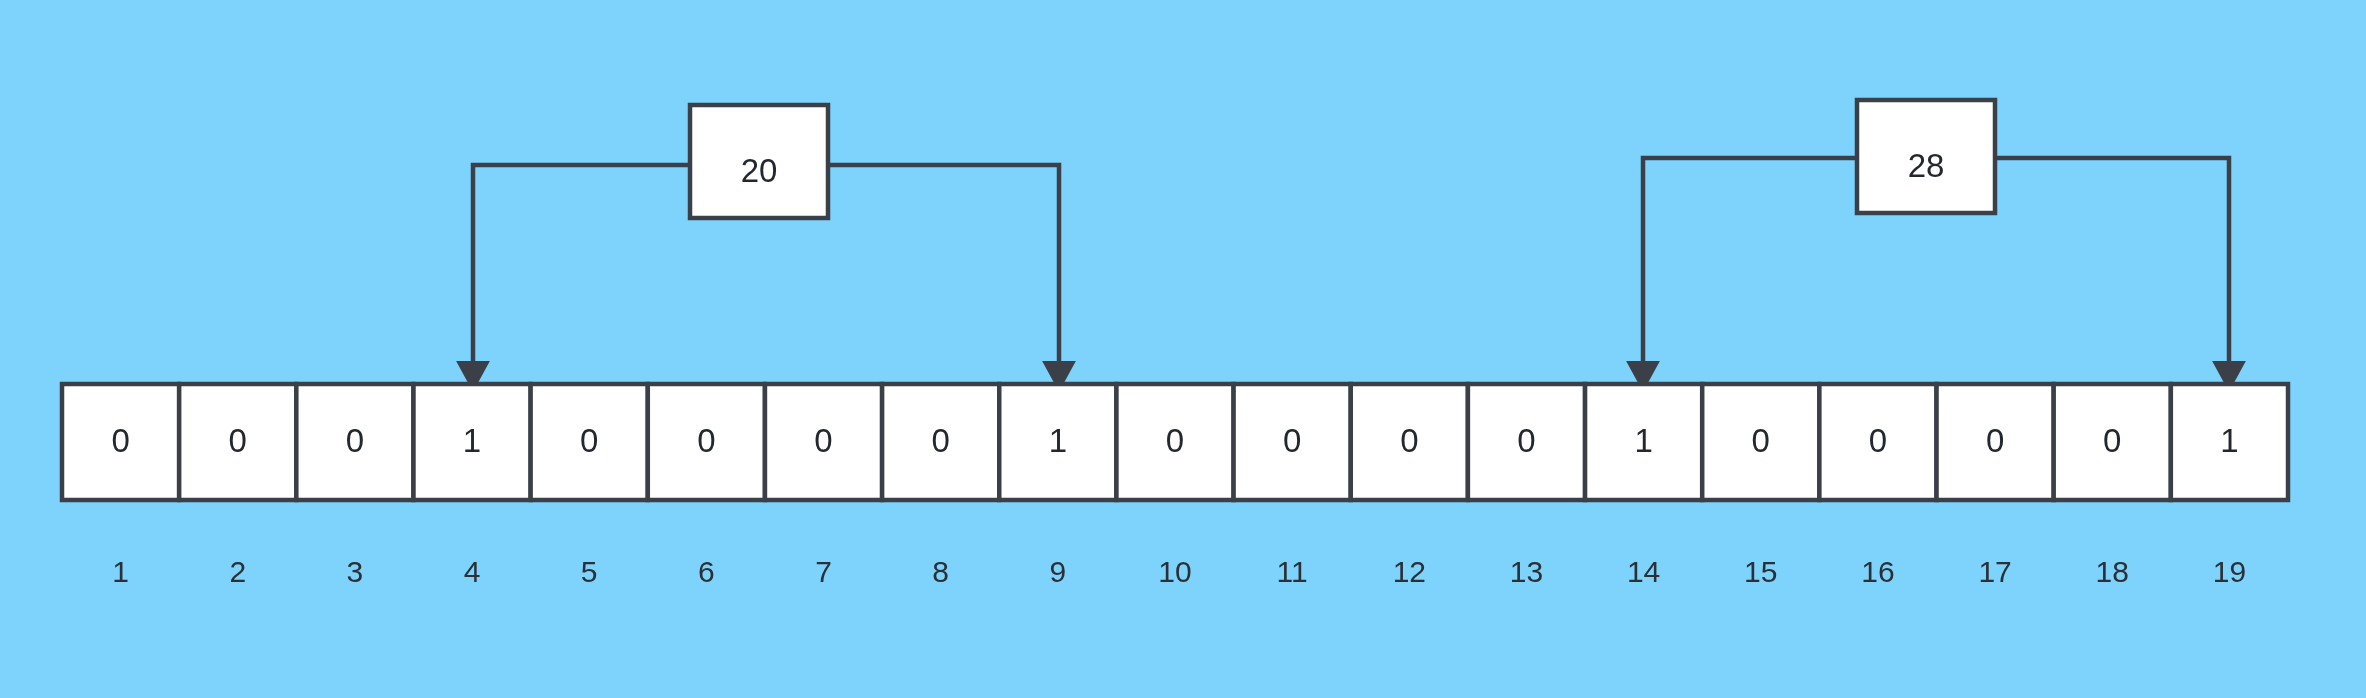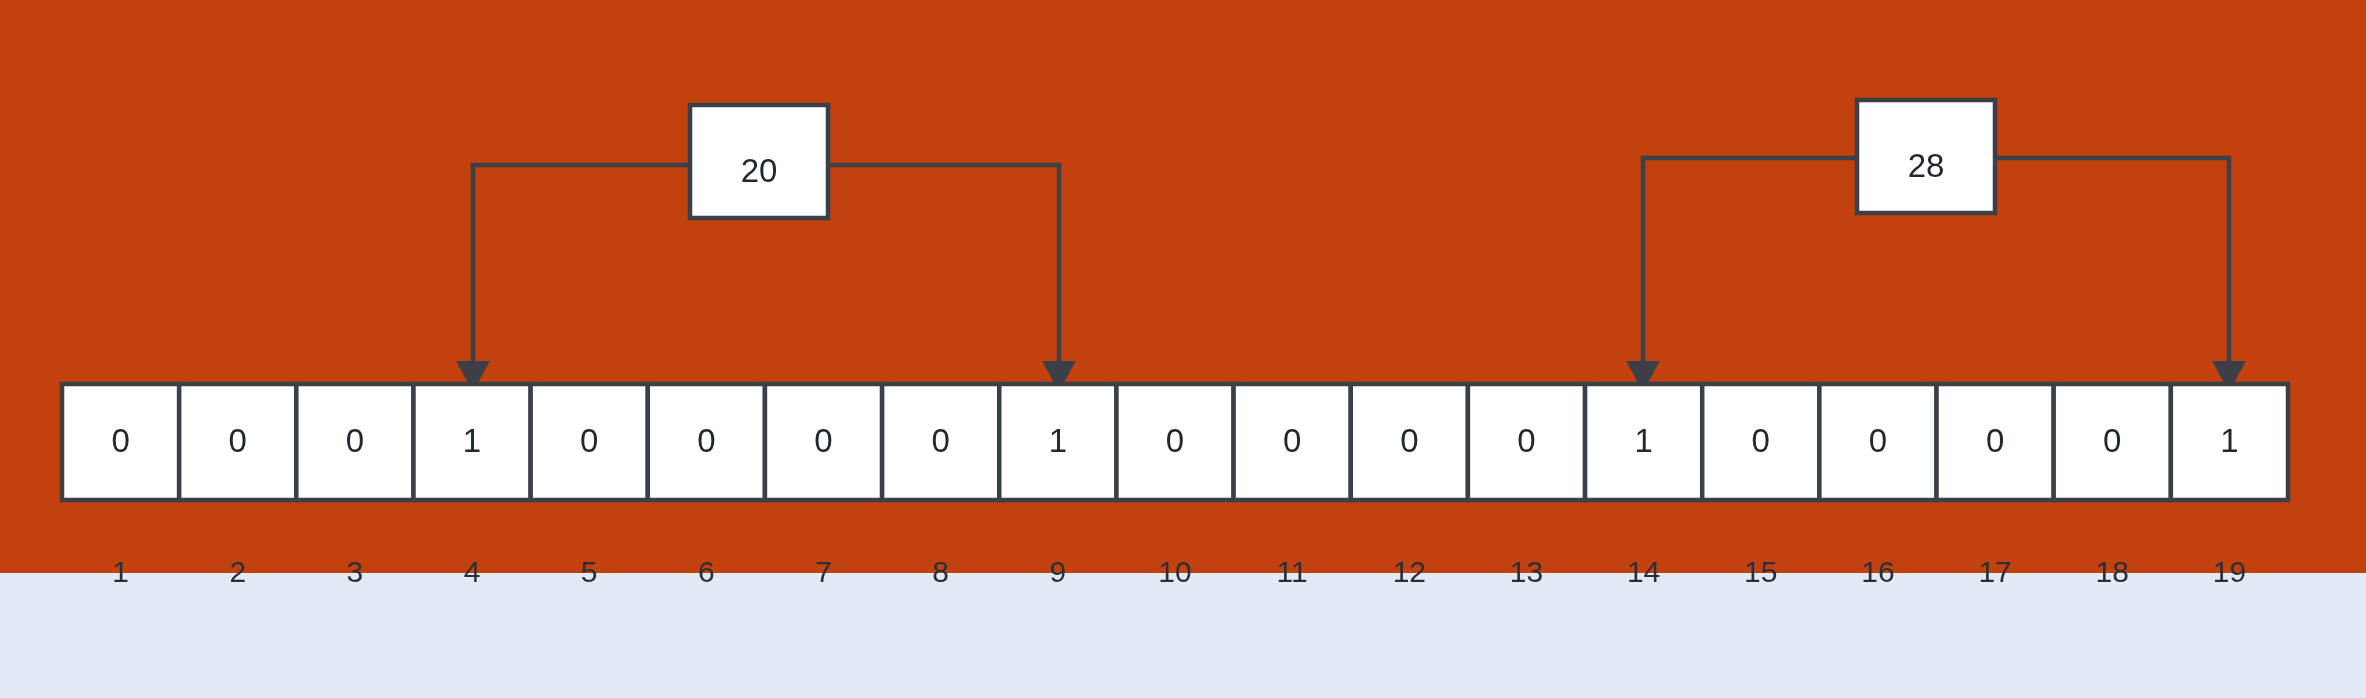--- a/index.html
+++ b/index.html
@@ -9,22 +9,22 @@
   body {
     width: 2366px;
     height: 698px;
     background: #e3e9f5;
     font-family: "Liberation Sans", sans-serif;
     overflow: hidden;
   }
   #diagram-root {
     position: relative;
     width: 2366px;
-    height: 573px;
-    background: #c2410c;
+    height: 698px;
+    background: #7dd3fc;
     text-decoration: underline;
   }
   #diagram-svg {
     position: absolute;
     left: 0;
     top: 0;
     width: 2366px;
     height: 698px;
     display: block;
   }

